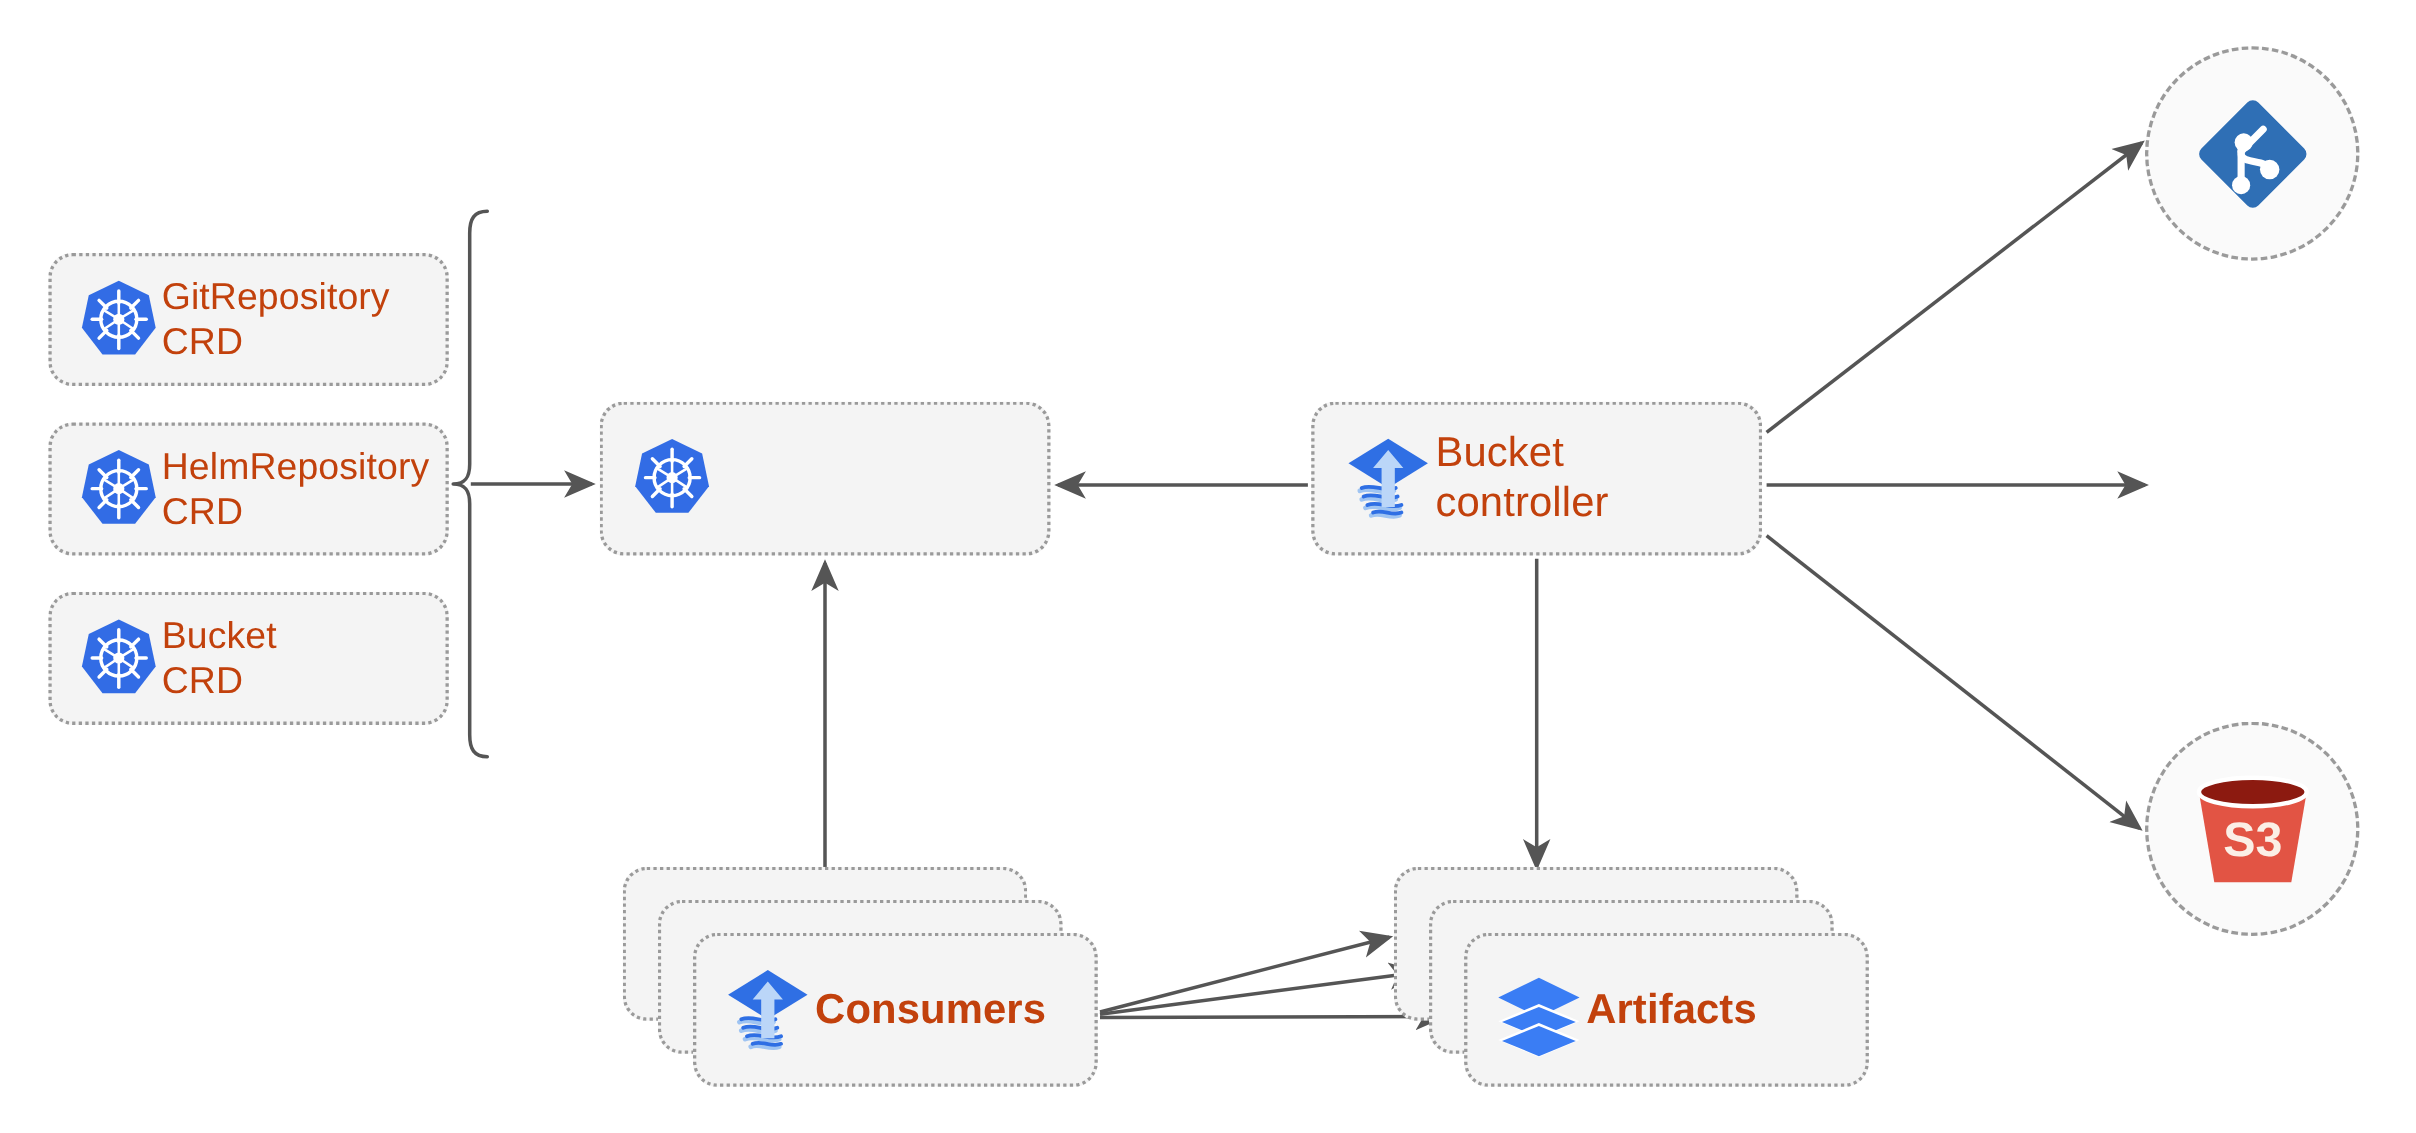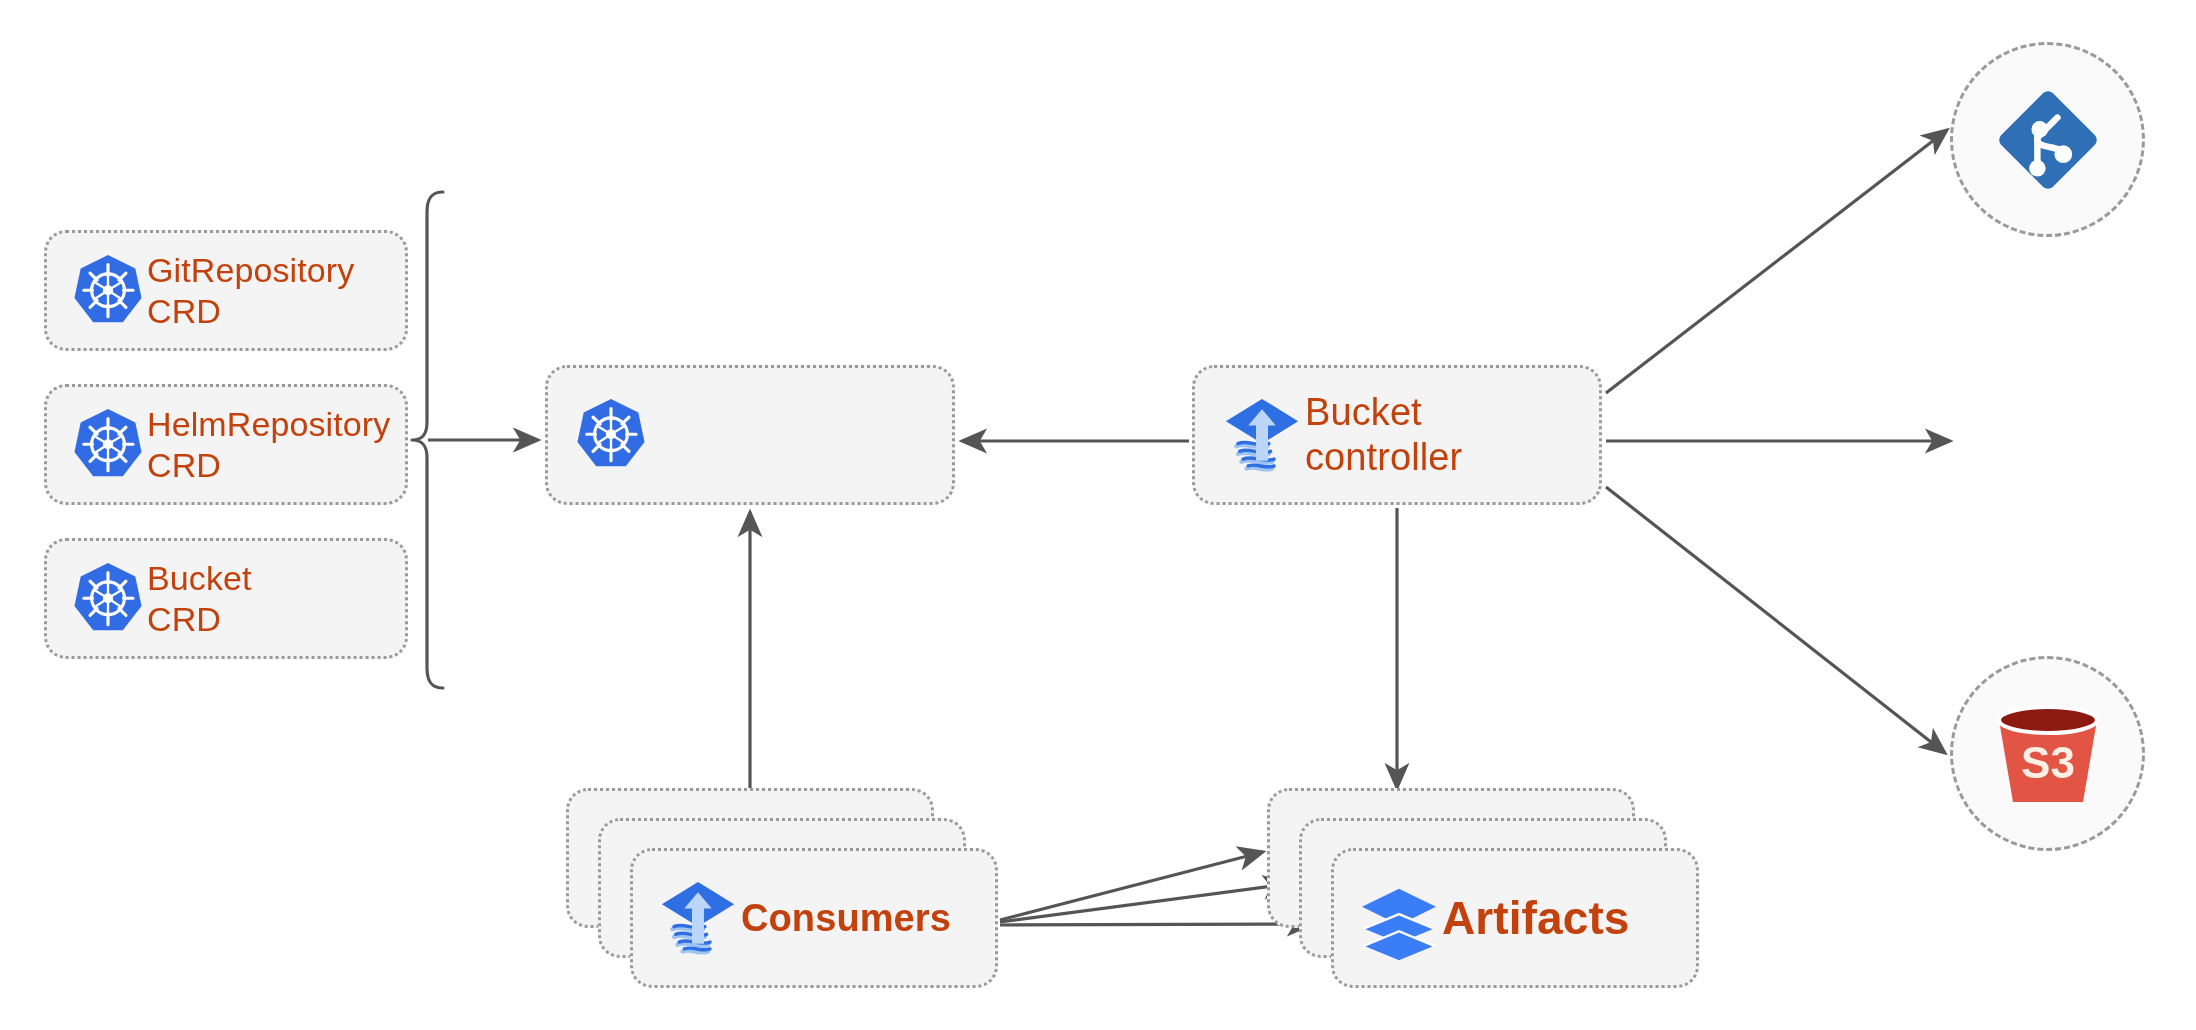--- a/index.html
+++ b/index.html
@@ -55,21 +55,21 @@
     left:1192px; top:365px; width:410px; height:140px;
     padding:0 16px 0 24px;
   }
   #source-controller .label{ font-size:38px; }
   
   .stack{ position:absolute; }
   .stack .card{ left:0; top:0;font-weight:bold; }
   .consumer-card{ width:368px; height:140px; padding:0 14px 0 22px;}
   .consumer-card .label{ font-size:38px; }
   .artifact-card{ width:368px; height:140px; padding:0 14px 0 22px;}
-  .artifact-card .label{ font-size:46px; }
+  .artifact-card .label{ font-size:38px; }
   
   .circle{
     position:absolute;
     box-sizing:border-box;
     width:195px;height:195px;
     border-radius:50%;
     background:#fafafa;
     border:3px dashed #9a9a9a;
     display:flex;align-items:center;justify-content:center;
   }

